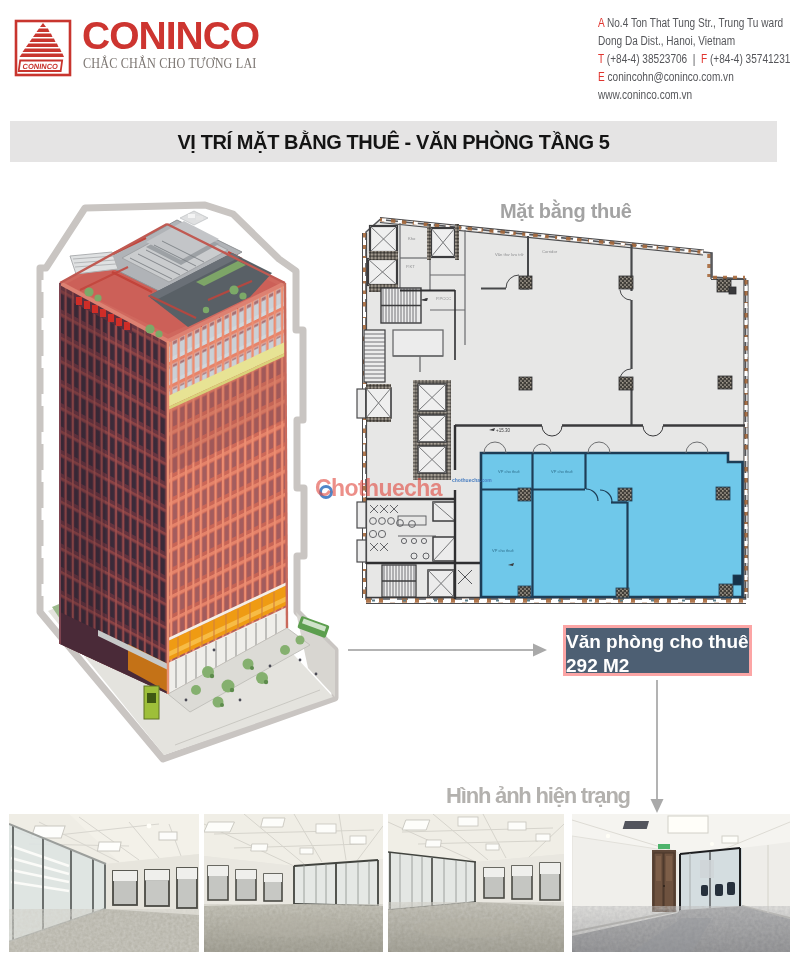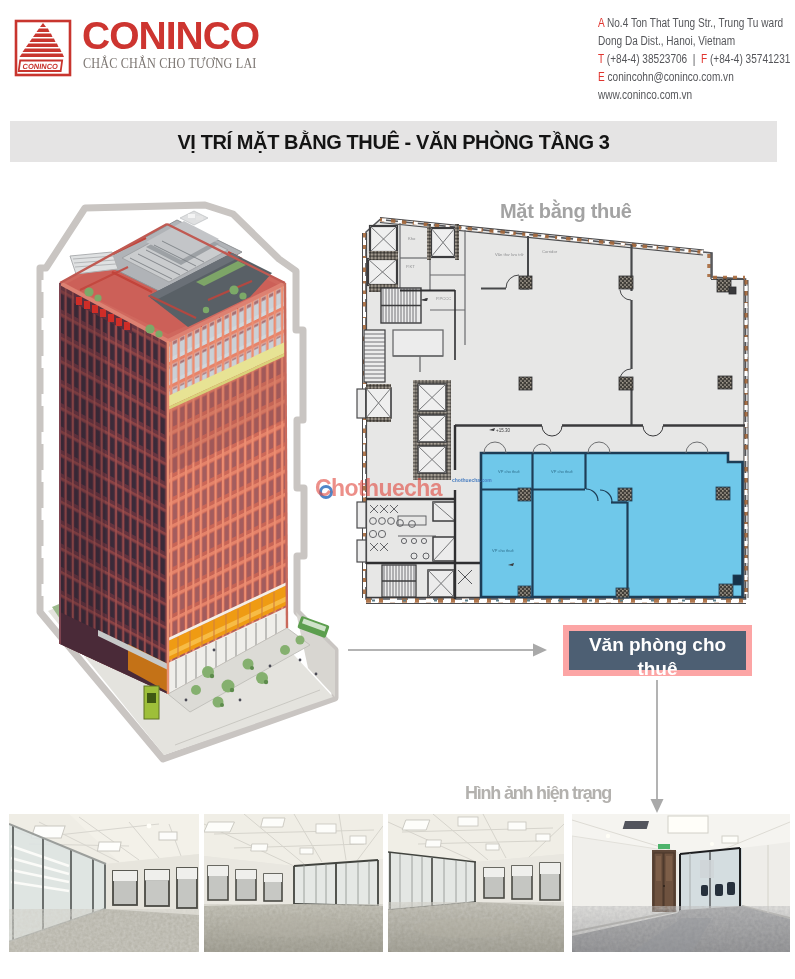--- a/index.html
+++ b/index.html
@@ -39,21 +39,21 @@
     <div><span style="color:#e0352f;">A</span> No.4 Ton That Tung Str., Trung Tu ward</div>
     <div>Dong Da Dist., Hanoi, Vietnam</div>
     <div><span style="color:#e0352f;">T</span> (+84-4) 38523706&nbsp; |&nbsp; <span style="color:#e0352f;">F</span> (+84-4) 35741231</div>
     <div><span style="color:#e0352f;">E</span> conincohn@coninco.com.vn</div>
     <div>www.coninco.com.vn</div>
   </div>
 </div>
 
 <div class="abs" style="left:10px;top:121px;width:767px;height:41px;background:#e5e4e4;"></div>
 
-<div class="abs" style="left:10px;top:131px;width:767px;text-align:center;font-weight:bold;font-size:20px;letter-spacing:-0.4px;color:#141414;">VỊ TRÍ MẶT BẰNG THUÊ - VĂN PHÒNG TẦNG 3</div>
+<div class="abs" style="left:10px;top:131px;width:767px;text-align:center;font-weight:bold;font-size:20px;letter-spacing:-0.4px;color:#141414;">VỊ TRÍ MẶT BẰNG THUÊ - VĂN PHÒNG TẦNG 5</div>
 
 <svg id="bldg" class="abs" style="left:0;top:185px;" width="360" height="600" viewBox="0 185 360 600">
   <defs>
     <linearGradient id="rfGrad" x1="0" y1="0" x2="0" y2="1">
       <stop offset="0" stop-color="#db7a65"></stop>
       <stop offset="0.35" stop-color="#cf6a59"></stop>
       <stop offset="1" stop-color="#bd5e52"></stop>
     </linearGradient>
     <linearGradient id="lfGrad" x1="0" y1="0" x2="0" y2="1">
       <stop offset="0" stop-color="#6d3742"></stop>
@@ -601,28 +601,28 @@
 <div class="abs" style="left:319px;top:485px;width:8px;height:8px;border:3.5px solid #4f86c8;border-radius:50%;background:#fff;"></div>
 <div class="abs" style="left:452px;top:477px;font-size:5px;font-weight:bold;color:#4a7fc1;">chothuecha.com</div>
 
 <div class="abs" style="left:315px;top:475px;font-weight:bold;font-size:23px;color:rgba(224,75,64,0.62);letter-spacing:-0.6px;">Ch<span style="position:relative;">o</span>thuecha</div>
 
 <svg class="abs" style="left:345px;top:640px;" width="205" height="20" viewBox="0 0 205 20">
   <line x1="3" y1="10" x2="188" y2="10" stroke="#b3b3b3" stroke-width="2"></line>
   <polygon points="188,3.5 202,10 188,16.5" fill="#a9a9a9"></polygon>
 </svg>
 
-<div class="abs" style="left:563px;top:625px;width:189px;height:51px;background:#4d5f73;border:6px solid #fca5a5;box-sizing:border-box;text-align:center;color:#fff;font-weight:bold;font-size:19px;line-height:24px;padding-top:2px;">Văn phòng cho thuê<br>292 M2</div>
+<div class="abs" style="left:563px;top:625px;width:189px;height:51px;background:#4d5f73;border:3px solid #fca5a5;box-sizing:border-box;text-align:left;color:#fff;font-weight:bold;font-size:19px;line-height:24px;padding-top:2px;">Văn phòng cho thuê<br>292 M2</div>
 
 <svg class="abs" style="left:647px;top:680px;" width="20" height="135" viewBox="0 0 20 135">
   <line x1="10" y1="0" x2="10" y2="120" stroke="#b3b3b3" stroke-width="2"></line>
   <polygon points="3.5,119 10,133 16.5,119" fill="#a9a9a9"></polygon>
 </svg>
 
-<div class="abs" style="left:378px;top:783px;width:320px;text-align:center;font-weight:bold;font-size:18px;letter-spacing:-1.2px;color:#b3b1ae;">Hình ảnh hiện trạng</div>
+<div class="abs" style="left:378px;top:783px;width:320px;text-align:center;font-weight:bold;font-size:22px;letter-spacing:-1.2px;color:#b3b1ae;">Hình ảnh hiện trạng</div>
 
 <svg id="ph1" class="abs" style="left:9px;top:814px;" width="190" height="138" viewBox="0 0 190 138">
   <defs>
     <filter id="carp1" x="0" y="0" width="100%" height="100%">
       <feTurbulence type="fractalNoise" baseFrequency="0.35" numOctaves="2" result="n"></feTurbulence>
       <feColorMatrix in="n" type="matrix" values="0 0 0 0 0.64 0 0 0 0 0.63 0 0 0 0 0.58 0 0 0 0.5 0.35"></feColorMatrix>
       <feComposite operator="over" in2="SourceGraphic"></feComposite>
     </filter>
   </defs>
   <rect width="190" height="138" fill="#e8e6df"></rect>

